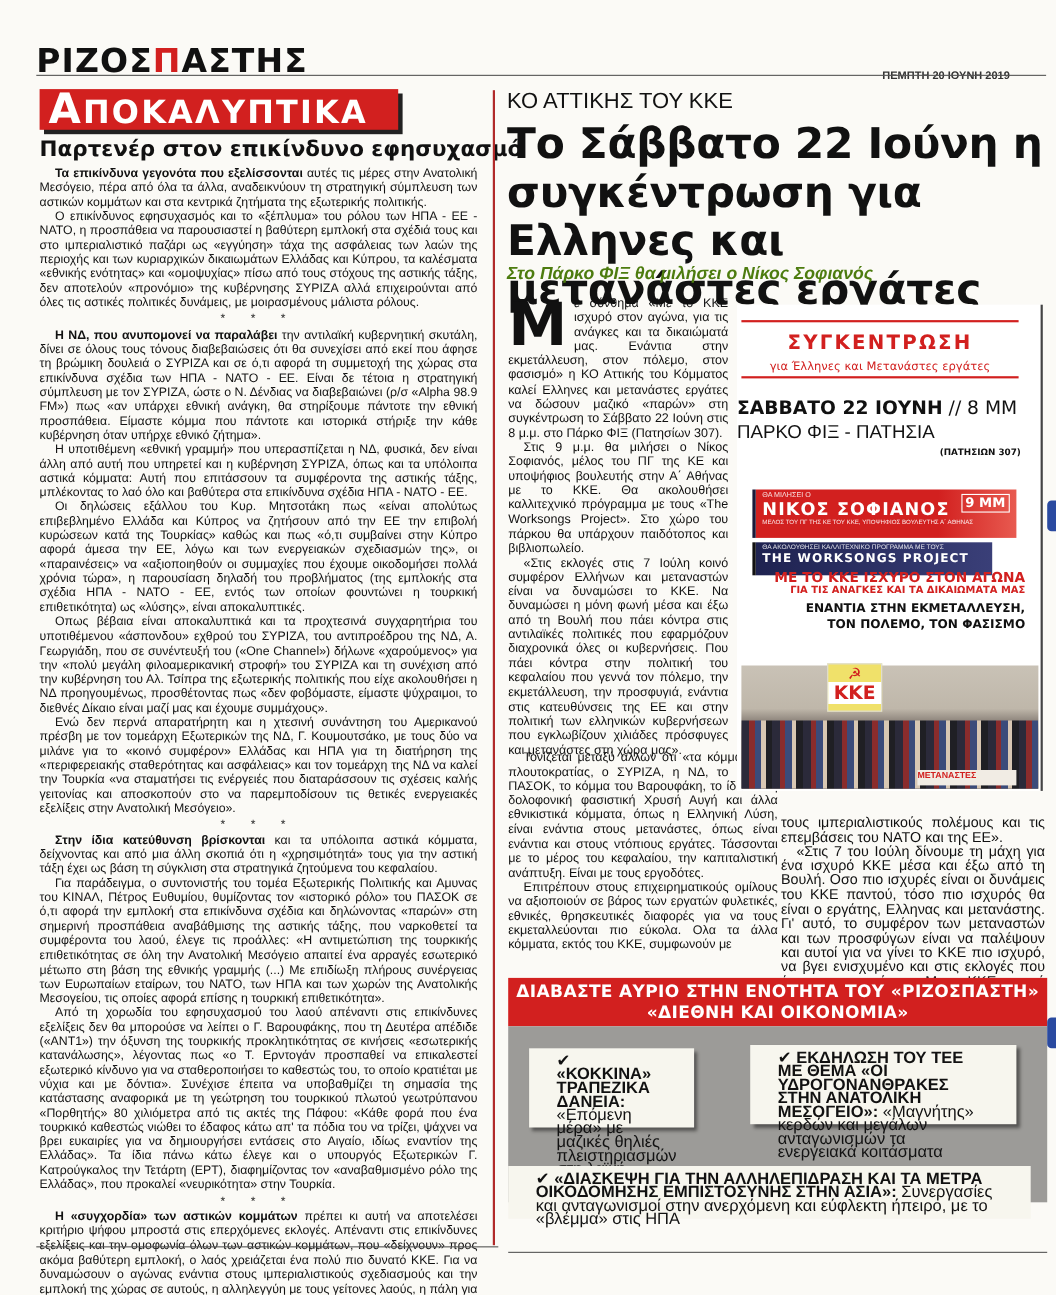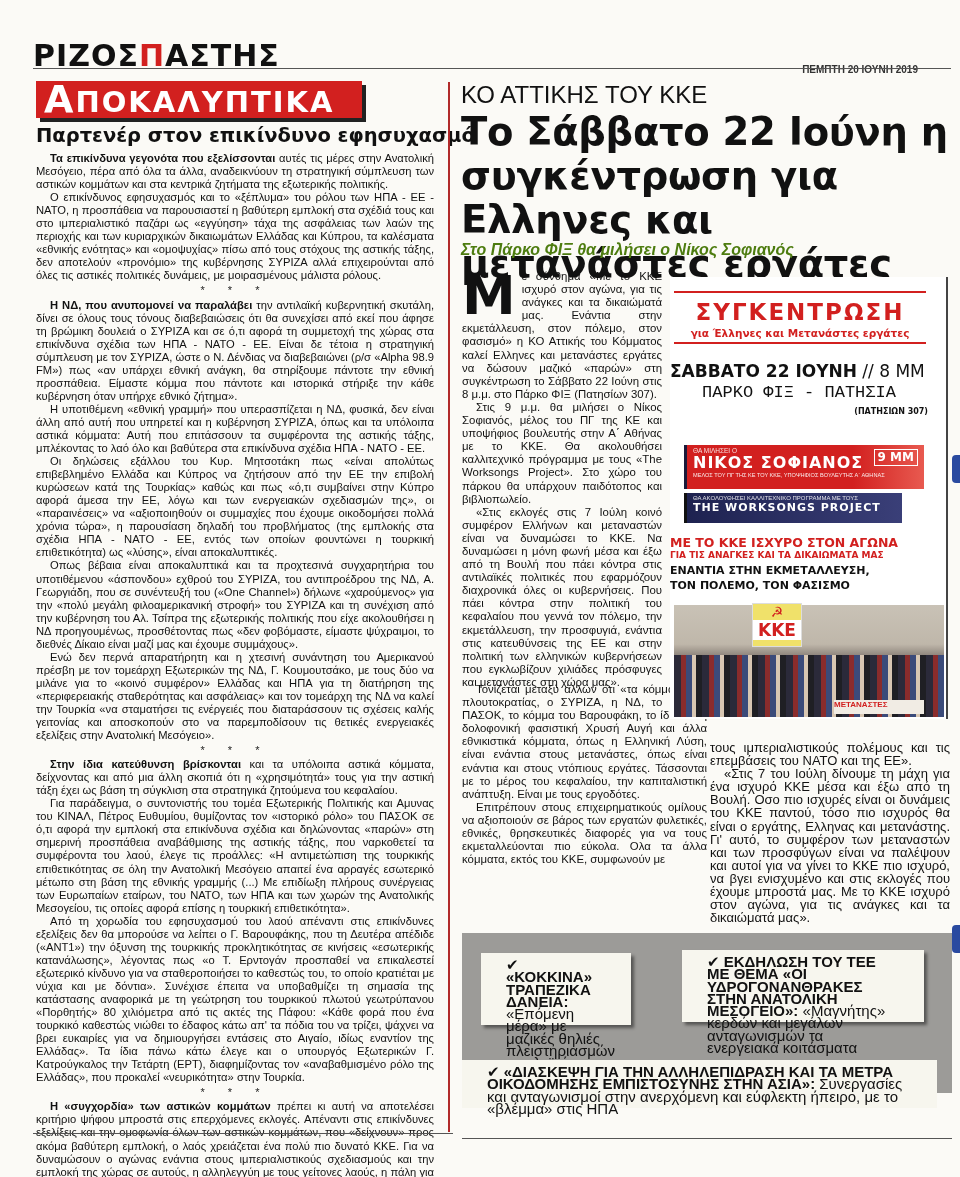--- a/index.html
+++ b/index.html
@@ -12,48 +12,48 @@
 .topline{left:33px;top:68px;width:918px;height:1px;background:#555}
 .section-banner{left:36px;top:81px;width:326px;height:37px;background:#d2201f;box-shadow:4px 4px 0 #222;color:#fff;font-family:"DejaVu Sans",sans-serif;font-weight:bold;font-size:29px;letter-spacing:2px;padding:2px 0 0 8px;line-height:33px}
 .section-banner .big{font-size:38px}
 .left-title{left:36px;top:124px;width:400px;font-family:"DejaVu Sans",sans-serif;font-weight:bold;font-size:19.5px;color:#111;white-space:nowrap}
 .lcol{left:36px;top:152px;width:398px;font-size:11.2px;line-height:13.05px;text-align:justify;color:#111;font-family:"Liberation Sans",sans-serif}
 .lcol p{text-indent:14px;hyphens:auto}
 .lcol b{font-weight:bold}
 .stars{text-align:center;font-size:11px;letter-spacing:10px;padding:2px 0 1px;color:#222}
 .vrule{left:448px;top:82px;width:2px;height:1050px;background:#b12a2a}
 .bottomrule{left:33px;top:1133px;width:420px;height:1px;background:#555}
-.kicker{left:461px;top:81px;font-size:24px;color:#111;font-family:"Liberation Sans",sans-serif}
+.kicker{left:461px;top:81px;font-size:20px;color:#111;font-family:"Liberation Sans",sans-serif}
 .headline{left:461px;top:110px;width:495px;font-family:"DejaVu Sans",sans-serif;font-weight:bold;font-size:38.5px;line-height:44px;color:#111;letter-spacing:-0.3px}
 .subhead{left:461px;top:241px;font-family:Liberation Sans, sans-serif;font-weight:bold;font-style:italic;font-size:16px;color:#4d7c0f}
 .mcol{left:462px;top:270px;width:200px;font-size:11.4px;line-height:13.1px;text-align:justify;color:#111}
 .mcol p{text-indent:14px}
 .mcol p.first{text-indent:0}
 .dropcap{float:left;font-family:"DejaVu Sans",sans-serif;font-weight:bold;font-size:54px;line-height:48px;margin:2px 6px 0 0;color:#111}
 .mcol2{left:462px;top:683px;width:245px;font-size:11.4px;line-height:13.1px;text-align:justify;color:#111}
 .mcol2 p{text-indent:14px}
 .rcol{left:710px;top:741px;width:240px;font-size:13px;line-height:13.1px;text-align:justify;color:#111}
 .rcol p{text-indent:14px}
 .poster{left:670px;top:277px;width:278px;height:442px;background:#fff;border-right:2px solid #444}
 .poster-title{position:absolute;left:4px;top:14px;width:252px;border-top:2px solid #d2201f;border-bottom:2px solid #d2201f;text-align:center;padding:4px 0 3px}
-.poster-title .t{color:#d2201f;font-family:"DejaVu Sans",sans-serif;font-weight:bold;font-size:23px;letter-spacing:2px;line-height:30px}
-.poster-title .s{color:#d2201f;font-family:"DejaVu Sans",sans-serif;font-weight:bold;font-size:10.5px}
+.poster-title .t{color:#d2201f;font-family:"DejaVu Sans",sans-serif;font-weight:bold;font-size:18px;letter-spacing:2px;line-height:30px}
+.poster-title .s{color:#d2201f;font-family:"DejaVu Sans",sans-serif;font-weight:normal;font-size:10.5px}
 .poster-when{position:absolute;left:0;top:84px;width:258px;text-align:left;font-family:"DejaVu Sans",sans-serif;font-weight:bold;font-size:17px;color:#111}
 .poster-when .light{font-weight:normal}
-.poster-where{position:absolute;left:0;top:106px;width:258px;text-align:center;font-family:Liberation Mono, monospace;font-size:17px;color:#111}
+.poster-where{position:absolute;left:0;top:106px;width:258px;font-family:Liberation Sans, sans-serif;font-size:17px;color:#111}
 .poster-addr{position:absolute;left:0;top:130px;width:258px;text-align:right;font-family:"DejaVu Sans",sans-serif;font-weight:bold;font-size:8px;color:#111}
 .speaker{position:absolute;left:14px;top:168px;width:240px;height:44px;background:linear-gradient(90deg,#d2201f 70%,#e85a50);border-left:3px solid #1a1a3a;color:#fff;padding:2px 6px}
 .speaker .pre{font-size:6.5px;opacity:.85}
 .speaker .name{font-family:"DejaVu Sans",sans-serif;font-weight:bold;font-size:16px;letter-spacing:1px;line-height:18px}
 .speaker .desc{font-size:5.6px;opacity:.9}
 .speaker .time{position:absolute;right:6px;top:4px;border:1px solid #fff;font-family:"DejaVu Sans",sans-serif;font-weight:bold;font-size:12px;padding:0 3px;line-height:15px}
 .music{position:absolute;left:14px;top:216px;width:218px;height:30px;background:linear-gradient(90deg,#1e2250,#3a3f78);border-left:3px solid #111;color:#fff;padding:2px 6px}
 .music .pre{font-size:6px;opacity:.85}
 .music .name{font-family:"DejaVu Sans",sans-serif;font-weight:bold;font-size:11px;letter-spacing:1px}
-.slogan{position:absolute;left:0;top:258px;width:262px;text-align:left}
+.slogan{position:absolute;left:0;top:240px;width:262px;text-align:right}
 .slogan .r1{color:#d2201f;font-family:"DejaVu Sans",sans-serif;font-weight:bold;font-size:12.5px}
 .slogan .r2{color:#d2201f;font-family:"DejaVu Sans",sans-serif;font-weight:bold;font-size:9px}
 .slogan .b1{color:#111;font-family:"DejaVu Sans",sans-serif;font-weight:bold;font-size:11px;line-height:15px;margin-top:3px}
 .photo{position:absolute;left:4px;top:328px;width:270px;height:112px;background:linear-gradient(180deg,#c9c2b6 0%,#bfb7aa 35%,#5e5450 55%,#3d3539 100%);overflow:hidden}
 .photo .crowd{position:absolute;left:0;bottom:0;width:100%;height:62px;background:repeating-linear-gradient(90deg,#2b2a3a 0 7px,#8a2c2c 7px 12px,#3b4b7a 12px 18px,#d8c7b3 18px 22px,#1f1f24 22px 28px)}
 .photo .banner{position:absolute;right:20px;bottom:3px;width:90px;height:14px;background:#f1ece4;color:#d2201f;font-size:8px;font-weight:bold;text-align:left}
 .kkelogo{position:absolute;left:82px;top:-4px;width:50px;height:44px;background:#f0e16a;border:1px solid #ddd;text-align:center}
 .kkelogo .sym{color:#d2201f;font-size:14px;line-height:16px}
 .kkelogo .k{color:#d2201f;font-family:"DejaVu Sans",sans-serif;font-weight:bold;font-size:17px;line-height:20px;background:#fff}
 .promo{left:462px;top:889px;width:490px;height:180px}
@@ -144,20 +144,21 @@
     <div class="crowd"></div>
     <div class="banner">ΜΕΤΑΝΑΣΤΕΣ</div>
   </div>
   <div class="kkelogo" style="top:326px">
     <div class="sym">☭</div>
     <div class="k">ΚΚΕ</div>
   </div>
 </div>
 
 <div class="abs promo">
+  <div class="promo-head"><span>ΔΙΑΒΑΣΤΕ ΑΥΡΙΟ ΣΤΗΝ ΕΝΟΤΗΤΑ ΤΟΥ «ΡΙΖΟΣΠΑΣΤΗ»</span><br><span>«ΔΙΕΘΝΗ ΚΑΙ ΟΙΚΟΝΟΜΙΑ»</span></div>
   <div class="promo-body">
     <div class="pbox pb1"><span>✔</span> <b>«ΚΟΚΚΙΝΑ» ΤΡΑΠΕΖΙΚΑ ΔΑΝΕΙΑ:</b><span> «Επόμενη μέρα» με μαζικές θηλιές πλειστηριασμών στη λαϊκή κατοικία</span></div>
     <div class="pbox pb3"><span>✔</span> <b>«ΔΙΑΣΚΕΨΗ ΓΙΑ ΤΗΝ ΑΛΛΗΛΕΠΙΔΡΑΣΗ ΚΑΙ ΤΑ ΜΕΤΡΑ ΟΙΚΟΔΟΜΗΣΗΣ ΕΜΠΙΣΤΟΣΥΝΗΣ ΣΤΗΝ ΑΣΙΑ»:</b><span> Συνεργασίες και ανταγωνισμοί στην ανερχόμενη και εύφλεκτη ήπειρο, με το «βλέμμα» στις ΗΠΑ</span></div>
     <div class="pbox pb2"><span>✔</span> <b>ΕΚΔΗΛΩΣΗ ΤΟΥ ΤΕΕ ΜΕ ΘΕΜΑ «ΟΙ ΥΔΡΟΓΟΝΑΝΘΡΑΚΕΣ ΣΤΗΝ ΑΝΑΤΟΛΙΚΗ ΜΕΣΟΓΕΙΟ»:</b><span> «Μαγνήτης» κερδών και μεγάλων ανταγωνισμών τα ενεργειακά κοιτάσματα</span></div>
   </div>
 </div>
 <div class="abs promo-bottom-rule"></div>
 <div class="abs edge-dot"></div>
 <div class="abs edge-dot2"></div>
 

